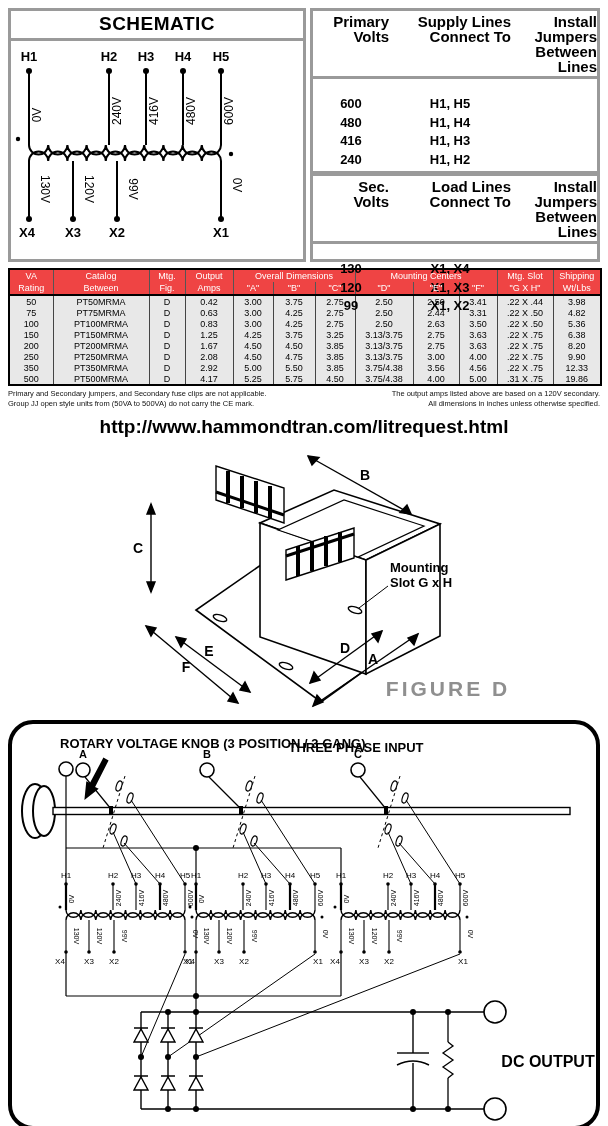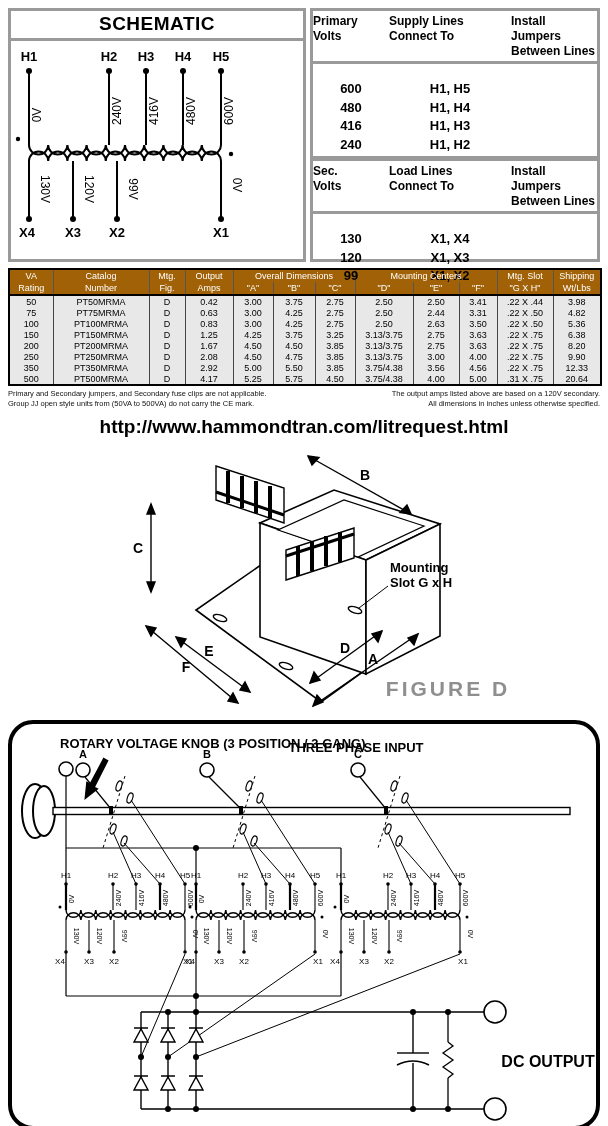--- a/index.html
+++ b/index.html
@@ -6,29 +6,29 @@
   body{width:608px;font-family:"Liberation Sans",sans-serif;color:#000;}
   .page{padding:8px 8px 0 8px;width:592px;}
   
   .top-row{display:flex;gap:4px;}
   .panel{border:3px solid #9a9a9a;box-sizing:border-box;height:254px;background:#fff;}
   .panel.schematic{width:298px;}
   .panel.connections{flex:1;}
   .panel-title{font-weight:bold;font-size:19px;text-align:center;padding:2px 0 3px;border-bottom:3px solid #9a9a9a;letter-spacing:.5px;}
   
   .conn-grid{display:grid;grid-template-columns:76px 122px 1fr;}
-  .conn-head{font-weight:bold;font-size:12px;text-align:left;line-height:15px;padding:3px 0 2px;}
+  .conn-head{font-weight:bold;font-size:15px;text-align:right;line-height:15px;padding:3px 0 2px;}
   .conn-headrow{border-bottom:3px solid #9a9a9a;}
   .conn-cell{font-weight:bold;font-size:13px;text-align:center;line-height:18.5px;}
   .conn-sep{height:5px;background:#9a9a9a;margin-top:2px;}
   .conn-rows{padding-top:16px;}
   
   .spec-wrap{margin-top:6px;}
   table.spec{border-collapse:collapse;width:592px;border:2px solid #000;table-layout:fixed;}
-  table.spec th{background:#a16207;color:#fff;font-weight:normal;font-size:9px;padding:1px 0;border-left:1px solid #555;}
+  table.spec th{background:#ef4444;color:#fff;font-weight:normal;font-size:9px;padding:1px 0;border-left:1px solid #555;}
   table.spec td{background:#e8e8e8;color:#000;font-size:9px;text-align:center;padding:0.5px 0;border-left:1px solid #444;}
   table.spec tr.h2 th{border-bottom:2px solid #000;}
   col.c-va{width:44px}col.c-cat{width:96px}col.c-mtg{width:36px}col.c-out{width:48px}
   col.c-a{width:40px}col.c-b{width:42px}col.c-c{width:40px}col.c-d{width:58px}
   col.c-e{width:46px}col.c-f{width:38px}col.c-gh{width:56px}col.c-wt{width:48px}
   
   .footnotes{display:flex;justify-content:space-between;font-size:7.5px;line-height:10px;margin-top:3px;color:#111;}
   .footnotes .right{text-align:right;}
   .url-line{text-align:center;font-weight:bold;font-size:19px;margin:7px 0 2px;}
   
@@ -193,21 +193,21 @@
           <th>Catalog</th>
           <th>Mtg.</th>
           <th>Output</th>
           <th colspan="3">Overall Dimensions</th>
           <th colspan="3">Mounting Centers</th>
           <th>Mtg. Slot</th>
           <th>Shipping</th>
         </tr>
         <tr class="h2">
           <th>Rating</th>
-            <th>Number</th>
+            <th>Between</th>
           <th>Fig.</th>
             <th>Amps</th>
           <th>"A"</th>
             <th>"B"</th>
           <th>"C"</th>
             <th>"D"</th>
           <th>"E"</th>
             <th>"F"</th>
           <th>"G X H"</th>
             <th>Wt/Lbs</th>
@@ -317,21 +317,21 @@
             <td>PT500MRMA</td>
             <td>D</td>
             <td>4.17</td>
             <td>5.25</td>
             <td>5.75</td>
             <td>4.50</td>
             <td>3.75/4.38</td>
             <td>4.00</td>
             <td>5.00</td>
             <td>.31 X .75</td>
-            <td>20.64</td>
+            <td>19.86</td>
           </tr>
         </tbody>
     </table>
     <div class="footnotes">
       <div class="left">
         <div>Primary and Secondary jumpers, and Secondary fuse clips are not applicable.</div>
           <div>Group JJ open style units from (50VA to 500VA) do not carry the CE mark.</div>
       </div>
       <div class="right">
         <div>The output amps listed above are based on a 120V secondary.</div>

